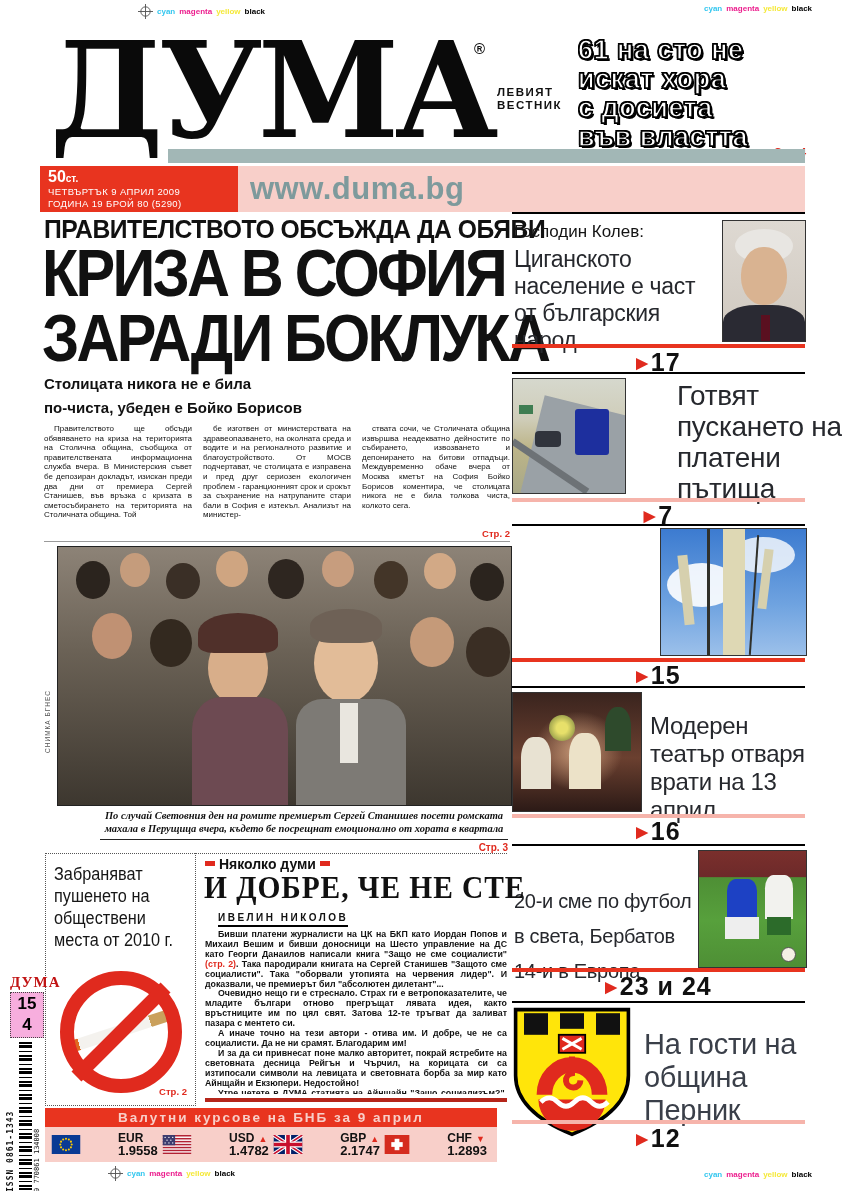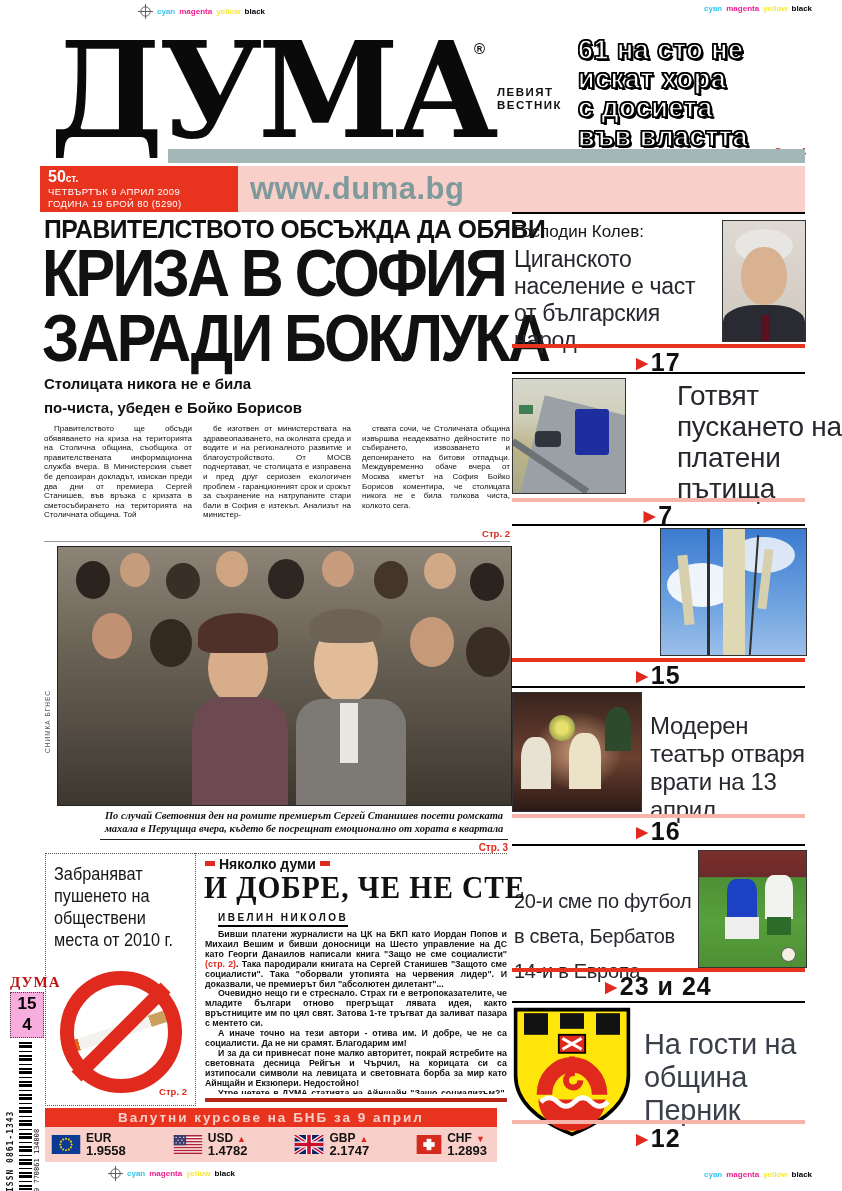--- a/index.html
+++ b/index.html
@@ -130,21 +130,21 @@
   .op-rule{position:absolute;left:205px;top:1098px;width:302px;height:4px;background:#b5251a;}
 
   
   .cur{position:absolute;left:45px;top:1108px;width:452px;}
   .cur-head{background:#e8341f;color:#f8cfc9;font-weight:800;font-size:13.5px;letter-spacing:2px;
             text-align:center;height:19px;line-height:19px;}
   .cur-body{background:#f8cfc9;height:35px;display:flex;align-items:center;justify-content:space-between;
             padding:0 10px 0 6px;}
   .cur-item{display:flex;align-items:center;gap:5px;}
   .cur-item svg{display:block;}
-  .cur-txt{line-height:12px;}
+  .cur-txt{line-height:12px;margin-left:32px;}
   .cur-code{font-weight:800;font-size:12px;}
   .cur-val{font-weight:800;font-size:13px;}
   .cur-arrow{color:#e02a1e;font-size:9px;margin-left:4px;}
 
   
   .iss-brand{position:absolute;left:10px;top:974px;font-family:"Liberation Serif",serif;font-weight:bold;
              font-size:15px;color:#c11414;letter-spacing:1px;}
   .iss-nums{position:absolute;left:10px;top:992px;width:32px;height:44px;background:#f7aede;
             border:1px dotted #444;text-align:center;font-weight:800;font-size:17px;line-height:21px;color:#000;}
   .iss-bar{position:absolute;left:6px;top:1042px;width:36px;height:150px;}
@@ -352,21 +352,21 @@
       <span class="bar"></span>
     </div>
     <div class="smoke-jump">Стр. 2</div>
   </div>
 
   <div class="op-rubric"><span class="sq"></span> <span>Няколко думи</span> <span class="sq"></span></div>
   <div class="op-title">И ДОБРЕ, ЧЕ НЕ СТЕ</div>
   <div class="op-byline">ИВЕЛИН НИКОЛОВ</div>
   <div class="op-body">
     <p><span>Бивши платени журналисти на ЦК на БКП като Йордан Попов и Михаил Вешим и бивши доносници на Шесто управление на ДС като Георги Данаилов написали книга "Защо не сме социалисти" </span><span class="op-red">(стр. 2)</span><span>. Така пародирали книгата на Сергей Станишев "Защото сме социалисти". Така "оборвали утопията на червения лидер". И доказвали, че премиерът бил "абсолютен дилетант"...</span></p>
-    <p>Очевидно нещо ги е стреснало. Страх ги е ветропоказателите, че младите българи отново прегръщат лявата идея, както връстниците им по цял свят. Затова 1-те тръгват да заливат пазара с ментето си.</p>
+    <p>Очевидно нещо ги е стреснало. Страх ги е ветропоказателите, че младите българи отново прегръщат лявата идея, както връстниците им по цял свят. Затова 12-те тръгват да заливат пазара с ментето си.</p>
     <p>А иначе точно на тези автори - отива им. И добре, че не са социалисти. Да не ни срамят. Благодарим им!</p>
     <p>И за да си привнесат поне малко авторитет, покрай ястребите на световната десница Рейгън и Чърчил, на корицата си са изтипосали символи на левицата и световната борба за мир като Айнщайн и Екзюпери. Недостойно!</p>
     <p>Утре четете в ДУМА статията на Айнщайн "Защо социализъм?", публикувана през 1949 г.</p>
   </div>
   <div class="op-rule"></div>
 
   <div class="cur">
     <div class="cur-head">Валутни курсове на БНБ за 9 април</div>
     <div class="cur-body">
       <div class="cur-item">

